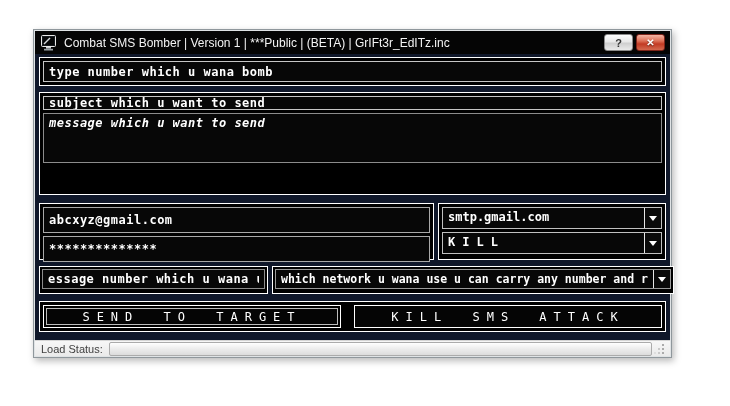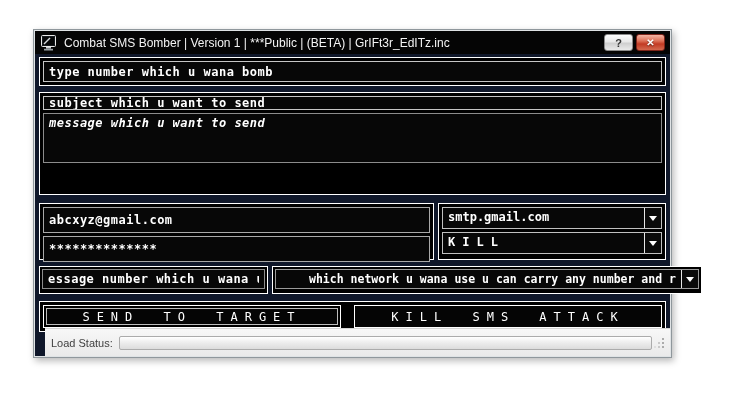--- a/index.html
+++ b/index.html
@@ -132,21 +132,21 @@
     border: 4px solid transparent;
     border-top: 5px solid #ffffff;
     margin-top: 4px;
   }
   .spaced { letter-spacing: 7px; }
 
   .row4 { margin-top: 6px; height: 28px; display: flex; gap: 4px; }
   .row4 .grp-msgnum { width: 229px; flex: 0 0 auto; padding: 2px; }
   .row4 .grp-msgnum .tb { height: 20px; border-color: #8c8c8c; }
   .row4 .grp-network { flex: 1 1 auto; padding: 2px; }
-  .row4 .combo { height: 20px; border-color: #9a9a9a; padding-left: 28px; }
+  .row4 .combo { height: 20px; border-color: #9a9a9a; }
   .row4 .combo-text { font-size: 11.5px; letter-spacing: 0; }
 
   .row5 { margin-top: 7px; height: 31px; display: flex; align-items: stretch; }
   .btn {
     background: #050505;
     border: 1px solid #ffffff;
     color: #fff;
     font-family: "DejaVu Sans Mono", monospace;
     font-weight: normal;
     font-size: 12px;
@@ -161,27 +161,26 @@
     width: 298px; flex: 0 0 auto;
     box-shadow: inset 0 0 0 2px #000, inset 0 0 0 3px #bdbdbd;
   }
   .btn-gap { width: 13px; flex: 0 0 auto; }
   .btn-kill { flex: 1 1 auto; }
 
   
   .statusbar {
     position: absolute;
     left: 1px; right: 1px; bottom: 1px;
-    height: 28px;
+    height: 16px;
     background: linear-gradient(#f7f7f7, #eaeaea);
     border-top: 1px solid #d5d5d5;
     display: flex;
     align-items: center;
     padding: 0 4px 0 6px;
-    margin-left: 10px;
   }
   .status-label { font-size: 11px; color: #3f3f3f; margin-right: 6px; white-space: nowrap; }
   .progressbar {
     flex: 1 1 auto;
     height: 14px;
     border: 1px solid #ababab;
     border-radius: 2px;
     background: linear-gradient(#ffffff, #ececec 50%, #dcdcdc);
   }
   .size-grip { width: 12px; height: 14px; margin-left: 2px; flex: 0 0 auto; }

